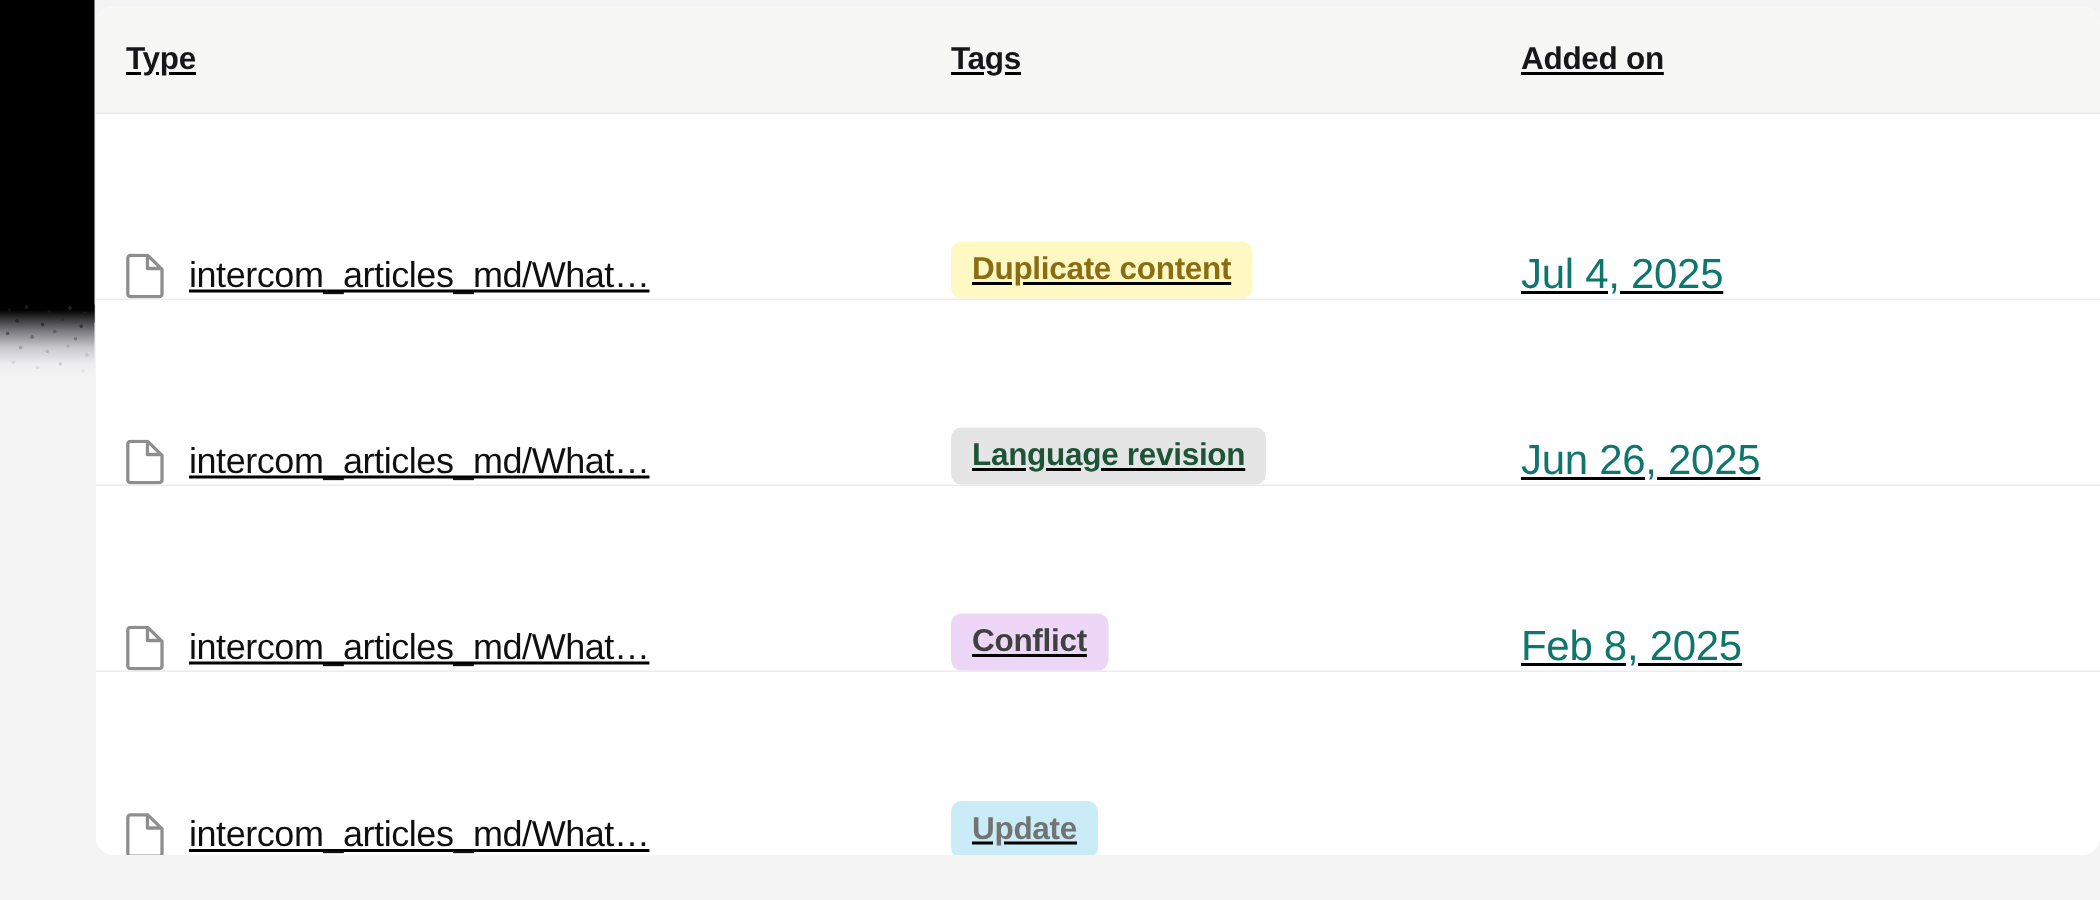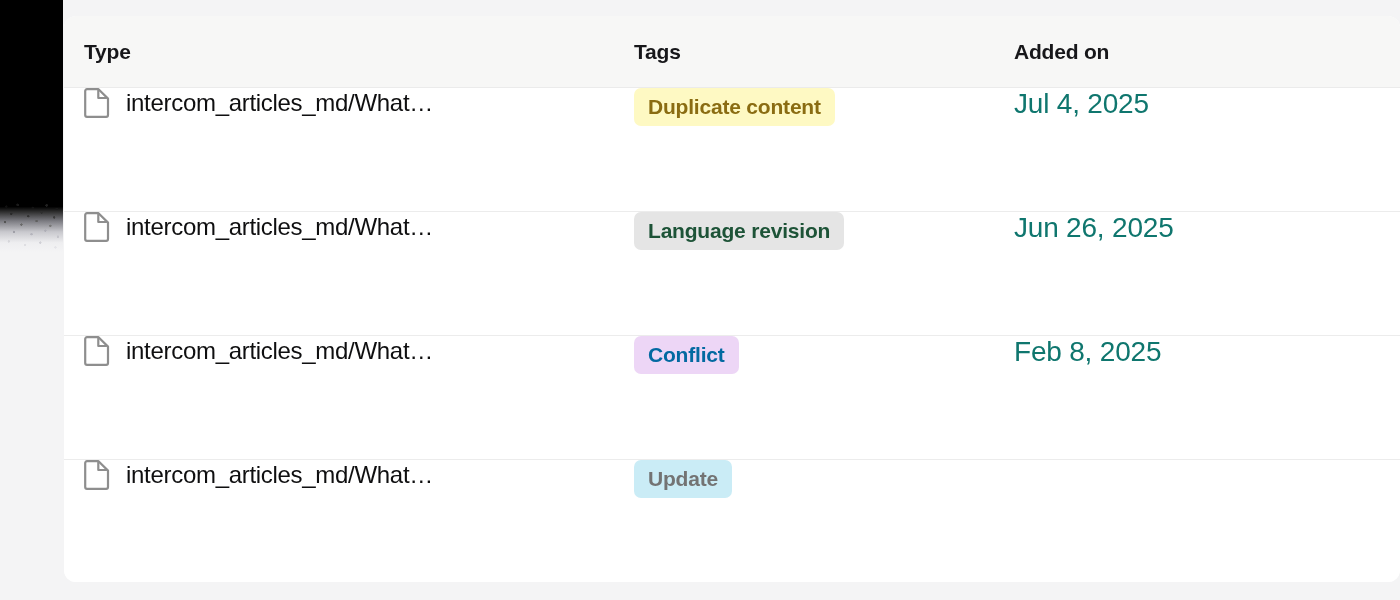--- a/index.html
+++ b/index.html
@@ -63,27 +63,28 @@
       radial-gradient(circle at 64% 66%, #d0d0d6 0 1px, transparent 1.4px),
       radial-gradient(circle at 88% 74%, #e4e4e8 0 1px, transparent 1.4px),
       linear-gradient(to bottom, #000000 0%, #000000 6%, #2b2b2b 14%,
                       #7c7c82 30%, #c8c8cd 48%, #eeeef0 66%, #f4f4f5 82%, #f4f4f5 100%);
   }
 
   
   .card {
     position: absolute;
     left: 64px;
-    top: 16px;
+    top: 4px;
     width: 1336px;
     height: 566px;
     background: #ffffff;
     border-radius: 12px;
     overflow: hidden;
     z-index: 1;
+    text-decoration: underline;
   }
 
   
   .table-head {
     display: flex;
     align-items: center;
     height: 72px;
     background: #f7f7f6;
     border-bottom: 1px solid #ebebeb;
   }
@@ -95,21 +96,21 @@
   }
 
   
   .col-type  { width: 570px; padding-left: 20px; }
   .col-tags  { width: 380px; }
   .col-added { flex: 1 1 auto; }
 
   
   .table-row {
     display: flex;
-    align-items: flex-start;
+    align-items: flex-end;
     height: 124px;
     background: #ffffff;
     border-bottom: 1px solid #ececec;
   }
   .table-row:last-child { border-bottom: none; }
 
   .cell { display: flex; align-items: center; }
 
   .file-cell { gap: 16px; }
 
@@ -218,21 +219,21 @@
       <span class="doc-icon-wrap">
         <svg class="doc-icon" viewBox="0 0 26 30" fill="none" xmlns="http://www.w3.org/2000/svg">
           <path d="M3 1.2h11.5L24 10.6V27a1.8 1.8 0 0 1-1.8 1.8H3A1.8 1.8 0 0 1 1.2 27V3A1.8 1.8 0 0 1 3 1.2Z" stroke="#8e8e8e" stroke-width="2.2" stroke-linejoin="round"></path>
           <path d="M14.3 1.6v8.4h8.6" stroke="#8e8e8e" stroke-width="2.2" stroke-linejoin="round"></path>
         </svg>
       </span>
       <span class="file-name">intercom_articles_md/What…</span>
     </div>
 
     <div class="cell col-tags">
-      <span class="tag" style="background: rgb(237, 214, 246); color: #0369a1;">Conflict</span>
+      <span class="tag" style="background: rgb(237, 214, 246); color: #404040;">Conflict</span>
     </div>
 
     <div class="col-added">
       <span class="date-text">Feb 8, 2025</span>
       <span class="lock-slot">
         
       </span>
     </div>
   </div>
 

